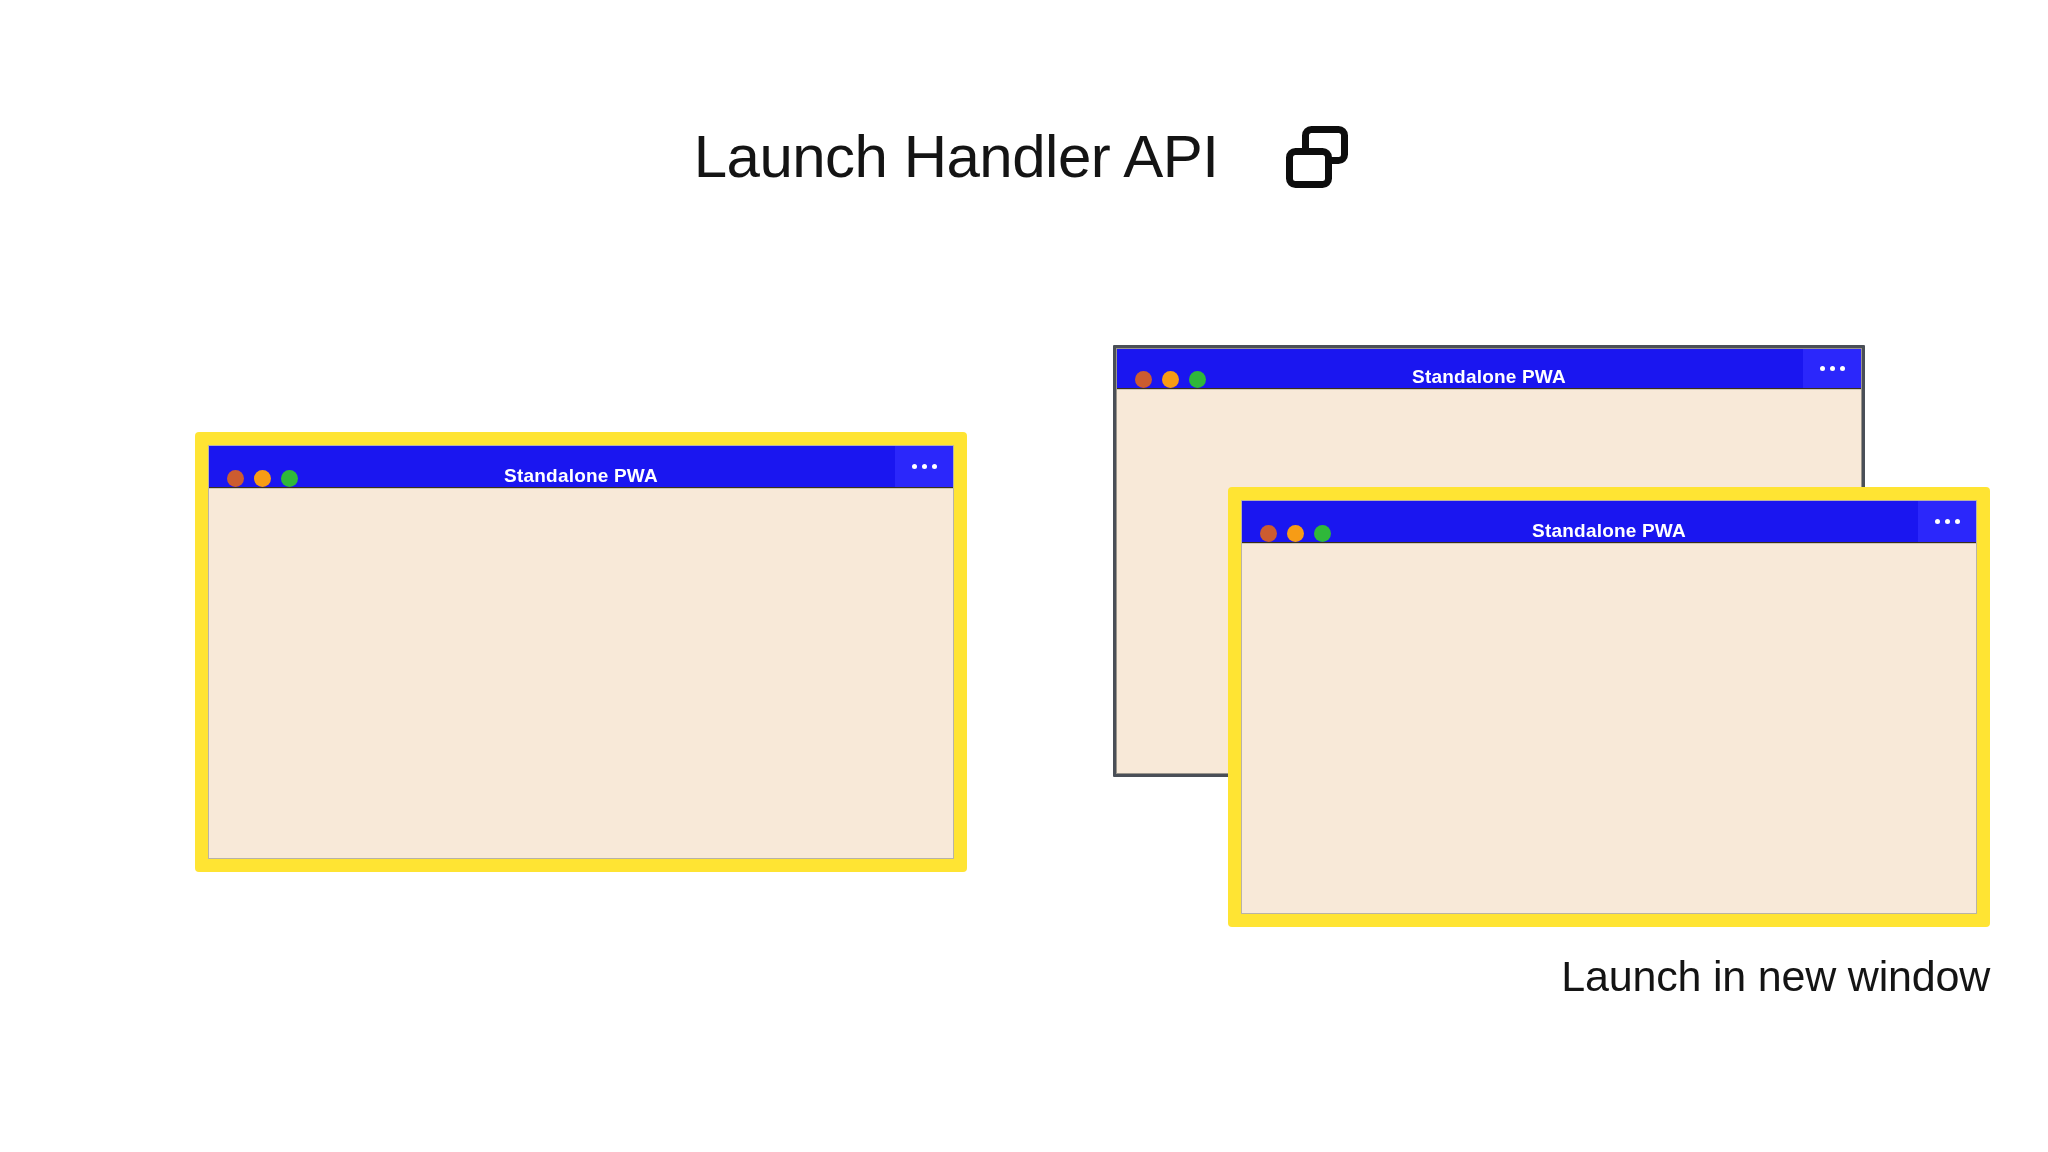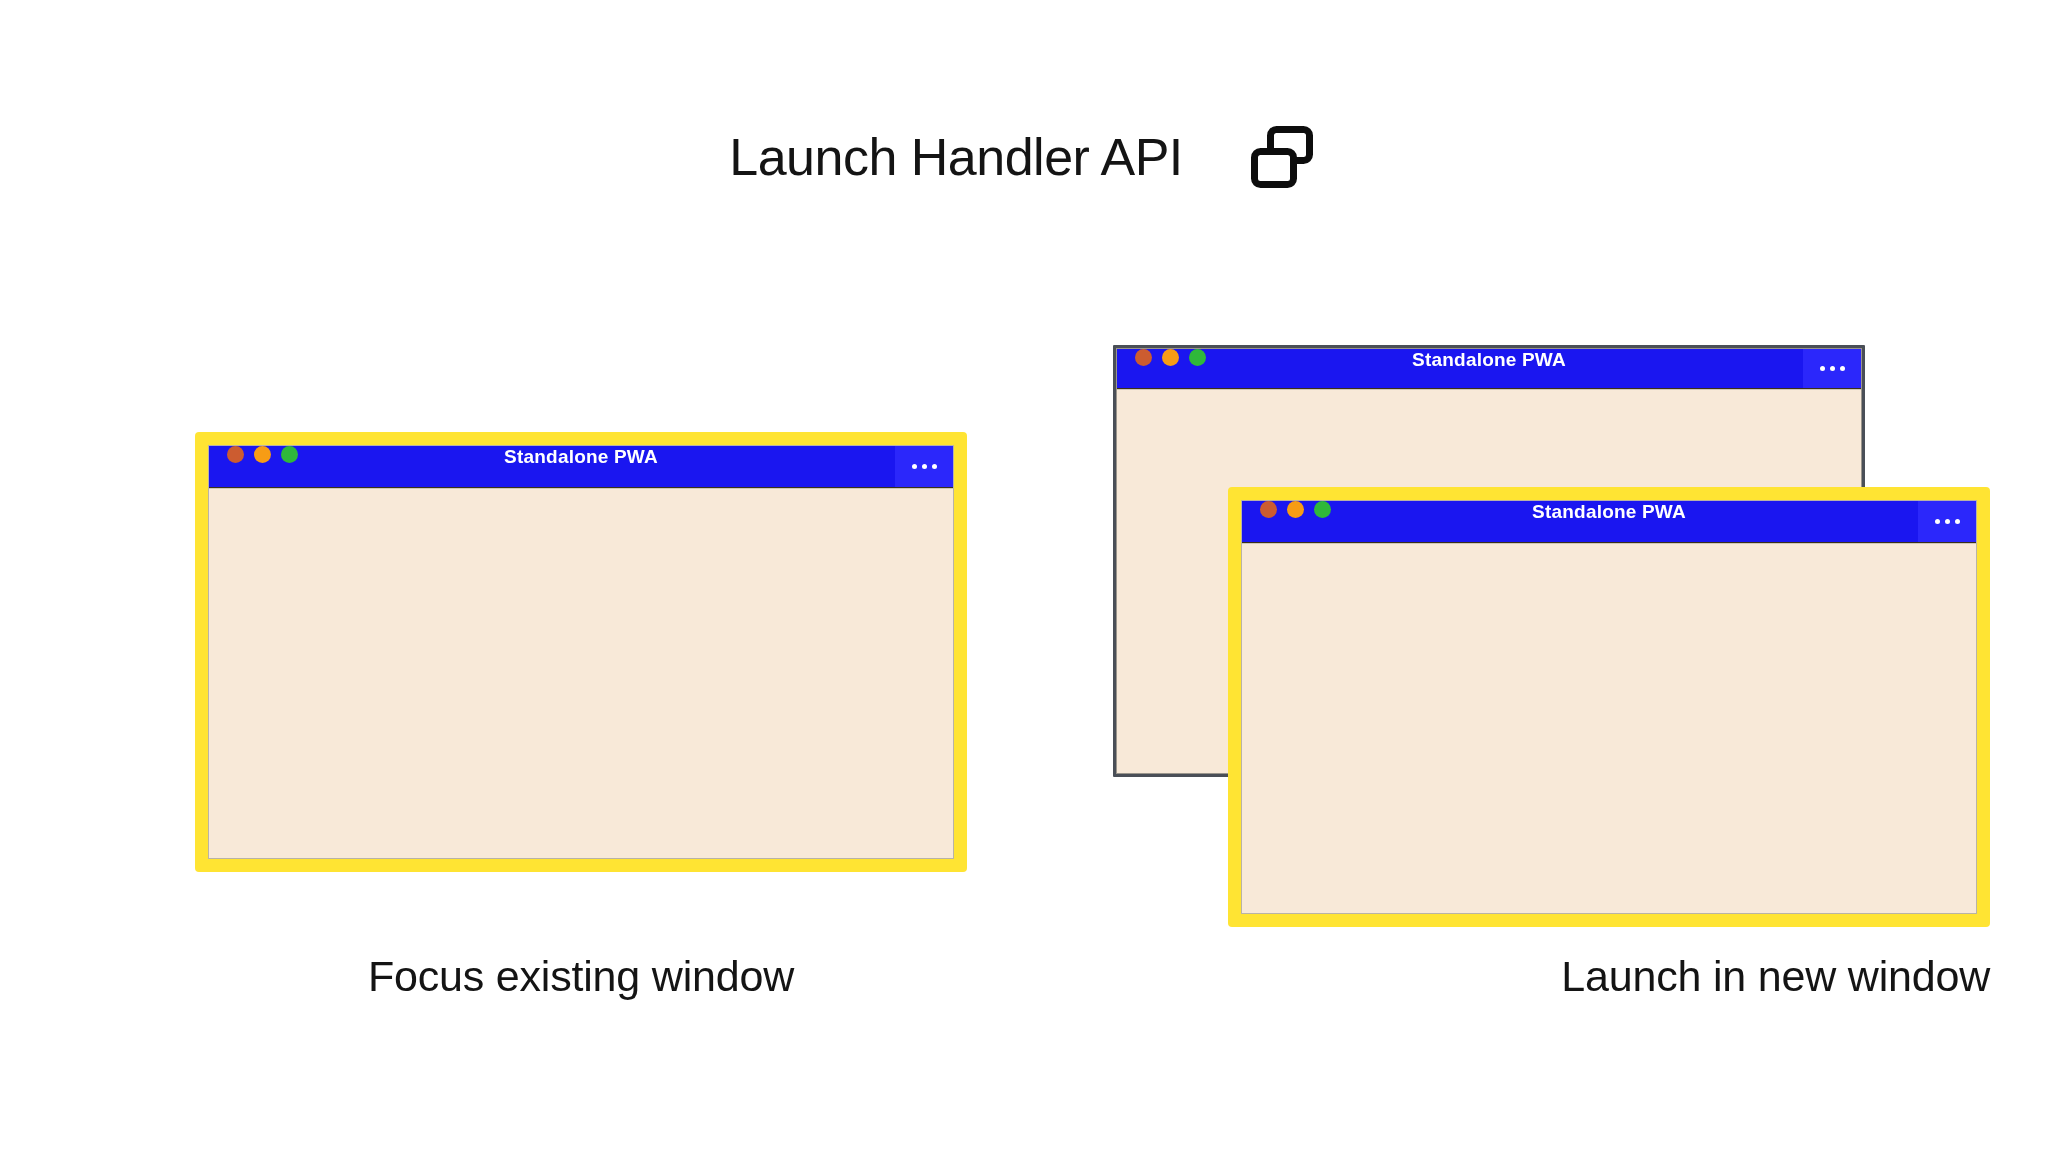--- a/index.html
+++ b/index.html
@@ -25,21 +25,21 @@
     left: 0;
     top: 120px;
     width: 2048px;
     display: flex;
     align-items: center;
     justify-content: center;
     gap: 62px;
   }
 
   #page-title {
-    font-size: 52px;
+    font-size: 60px;
     font-weight: 400;
     color: #141414;
     letter-spacing: -0.5px;
     line-height: 1;
     white-space: nowrap;
   }
 
   #title-icon {
     width: 74px;
     height: 74px;
@@ -81,21 +81,21 @@
     top: 3px; left: 3px; right: 3px; bottom: 3px;
     border: 1px solid #9a958c;
   }
 
   .titlebar {
     position: relative;
     flex: none;
     height: 42px;
     background: #1a16f0;
     display: flex;
-    align-items: flex-start;
+    align-items: flex-end;
     border-bottom: 1px solid #3a2f1a;
   }
 
   .titlebar.sm { height: 40px; }
 
   .traffic-lights {
     display: flex;
     align-items: center;
     gap: 10px;
     padding-left: 18px;
@@ -264,17 +264,16 @@
         <div class="menu-button">
           <span class="mdot"></span>
           <span class="mdot"></span>
           <span class="mdot"></span>
         </div>
       </div>
       <div class="window-body"></div>
     </div>
   </div>
 
-  <div class="caption" id="caption-left">Focus existing window</div>
 
   <div class="caption" id="caption-right">Launch in new window</div>
 
 </div>
 
 </body></html>

